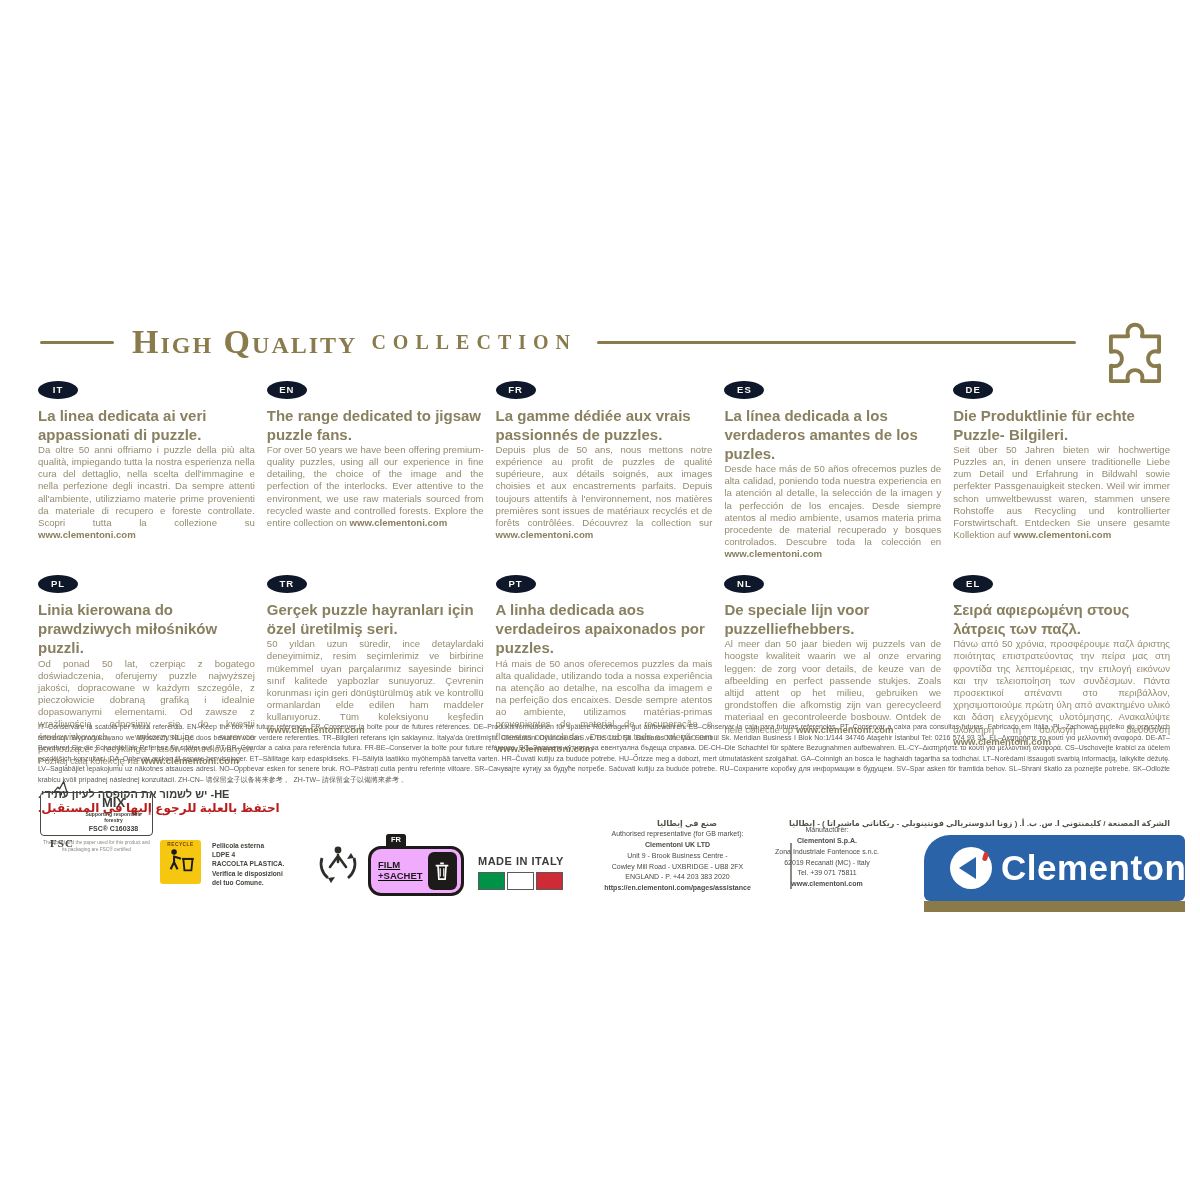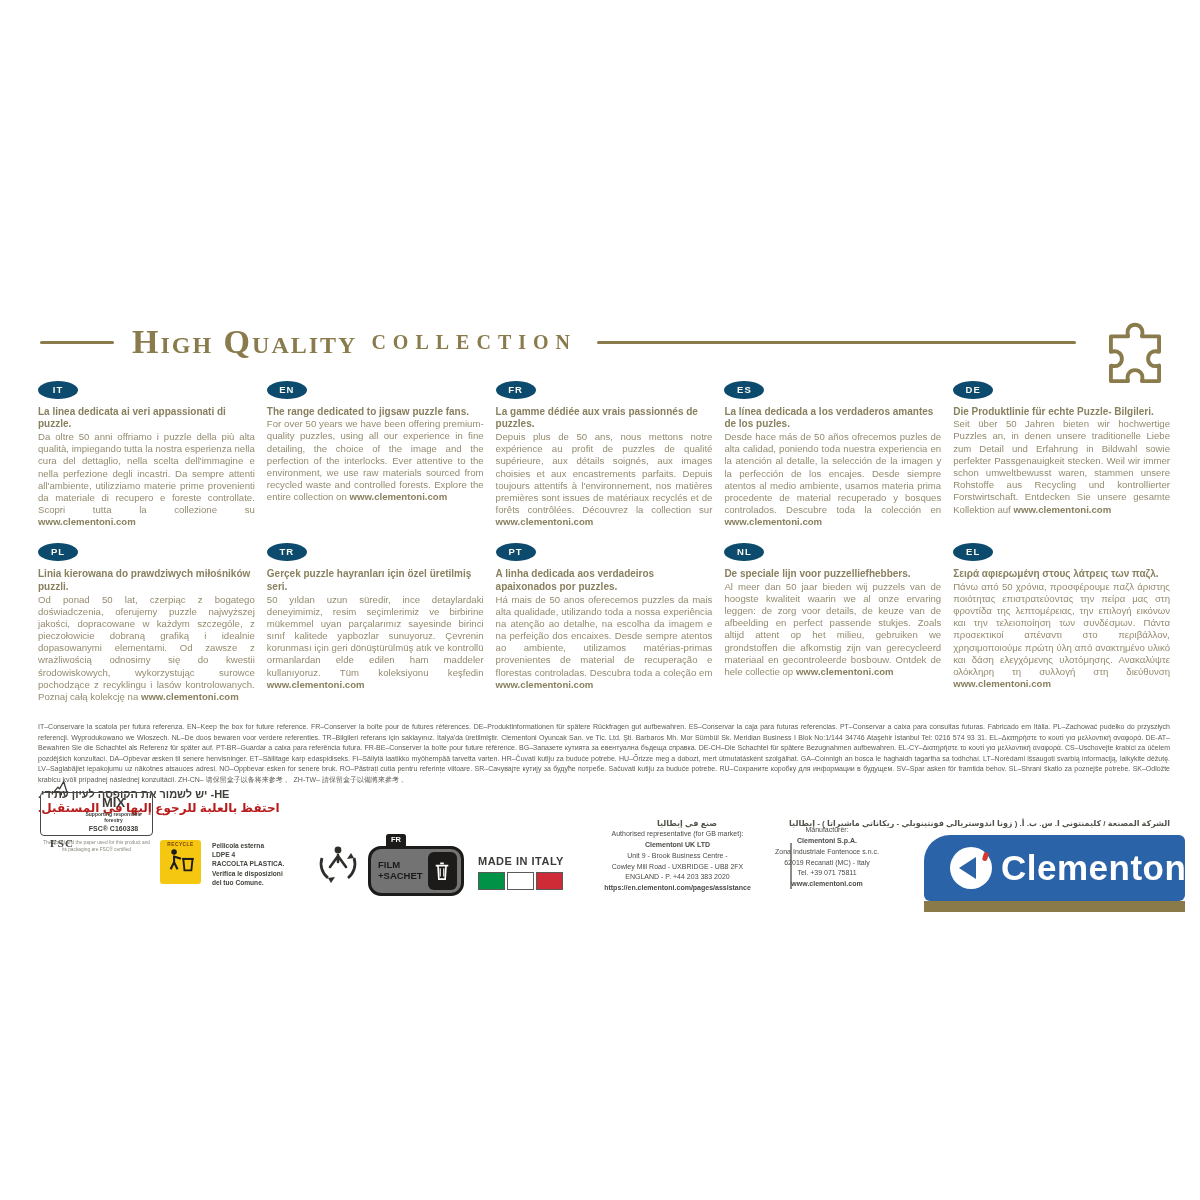--- a/index.html
+++ b/index.html
@@ -17,23 +17,23 @@
   .title-sub{font-family:"Liberation Serif","DejaVu Serif",serif;font-size:20px;
              font-weight:700;text-transform:uppercase;letter-spacing:7px;margin-left:14px;}
   .puzzle-icon{position:absolute;top:314px;right:22px;width:86px;height:86px;}
 
   
   .lang-grid{position:absolute;top:379px;left:38px;width:1132px;
              display:grid;grid-template-columns:repeat(5,1fr);column-gap:12px;row-gap:13px;}
   .lang-cell{color:#958b6f;}
   .badge{display:inline-flex;align-items:center;justify-content:center;
          min-width:32px;height:18px;padding:0 4px;border-radius:50%;
-         background:#0c4a6e;color:#fbf9ef;font-size:9.5px;font-weight:bold;
+         background:#0f172a;color:#fbf9ef;font-size:9.5px;font-weight:bold;
          letter-spacing:1px;margin-bottom:7px;}
-  .lang-heading{font-size:10px;font-weight:bold;line-height:1.28;color:#89805f;}
+  .lang-heading{font-size:15px;font-weight:bold;line-height:1.28;color:#89805f;}
   .lang-body{font-size:9.6px;line-height:1.27;text-align:justify;}
   .lang-url{font-weight:bold;color:#89805f;}
 
   
   .fine-print-wrap{position:absolute;top:722px;left:38px;width:1132px;color:#5f5c55;}
   .fine-print{font-size:7px;line-height:1.5;text-align:justify;}
   .rtl-hebrew{direction:rtl;text-align:left;font-size:11px;font-weight:bold;margin-top:3px;color:#3f3d38;}
   .rtl-arabic{direction:rtl;text-align:left;font-size:12px;font-weight:bold;margin-top:1px;color:#b91c1c;}
   .rtl-small-row{direction:rtl;display:flex;justify-content:flex-start;gap:72px;
                  font-size:8px;font-weight:bold;margin-top:4px;color:#55524b;}
@@ -55,22 +55,22 @@
                  background:#f6c710;border-radius:3px;text-align:center;box-sizing:border-box;padding-top:2px;}
   .recycle-header{font-size:4.8px;font-weight:bold;color:#7a3b00;letter-spacing:0.5px;}
   .recycle-text{position:absolute;left:212px;top:841px;width:96px;font-size:6.6px;
                 line-height:1.4;color:#45423c;font-weight:bold;}
 
   .triman{position:absolute;left:314px;top:838px;width:48px;height:48px;}
 
   .film-badge{position:absolute;left:368px;top:828px;width:96px;}
   .film-tab{display:inline-block;margin-left:18px;background:#1c1b19;color:#fff;
             font-size:7.5px;font-weight:bold;padding:1.5px 5px;border-radius:2.5px 2.5px 0 0;}
-  .film-pill{border:3px solid #1c1b19;border-radius:13px;background:#737373;
-             display:flex;align-items:center;gap:5px;padding:3px 4px 3px 7px;}
+  .film-pill{border:3px solid #1c1b19;border-radius:13px;background:#f0abfc;
+             display:flex;align-items:center;gap:5px;padding:3px 4px 3px 7px;text-decoration:underline;}
   .film-text{font-size:9.5px;font-weight:bold;color:#1c1b19;line-height:1.15;}
   .film-bin{width:30px;height:38px;background:#1c1b19;border-radius:6px;
             display:flex;align-items:center;justify-content:center;}
 
   .made-italy{position:absolute;left:478px;top:843px;color:#3a3a38;margin-top:12px;}
   .made-italy-label{font-size:11px;font-weight:bold;letter-spacing:0.5px;}
   .flag{display:flex;margin-top:5px;}
   .flag i{display:block;width:25px;height:16px;border:1px solid #5a5a58;margin-right:2px;}
   .flag .g{background:#009246;} .flag .w{background:#ffffff;} .flag .r{background:#ce2b37;}
 

